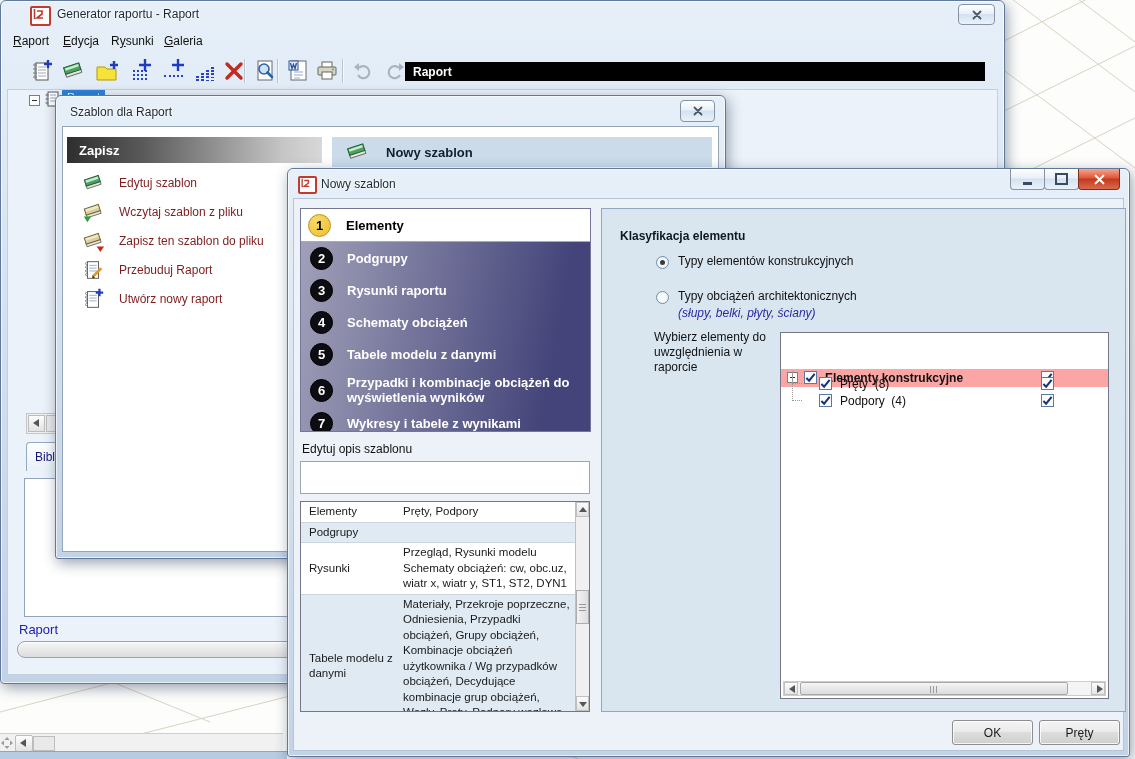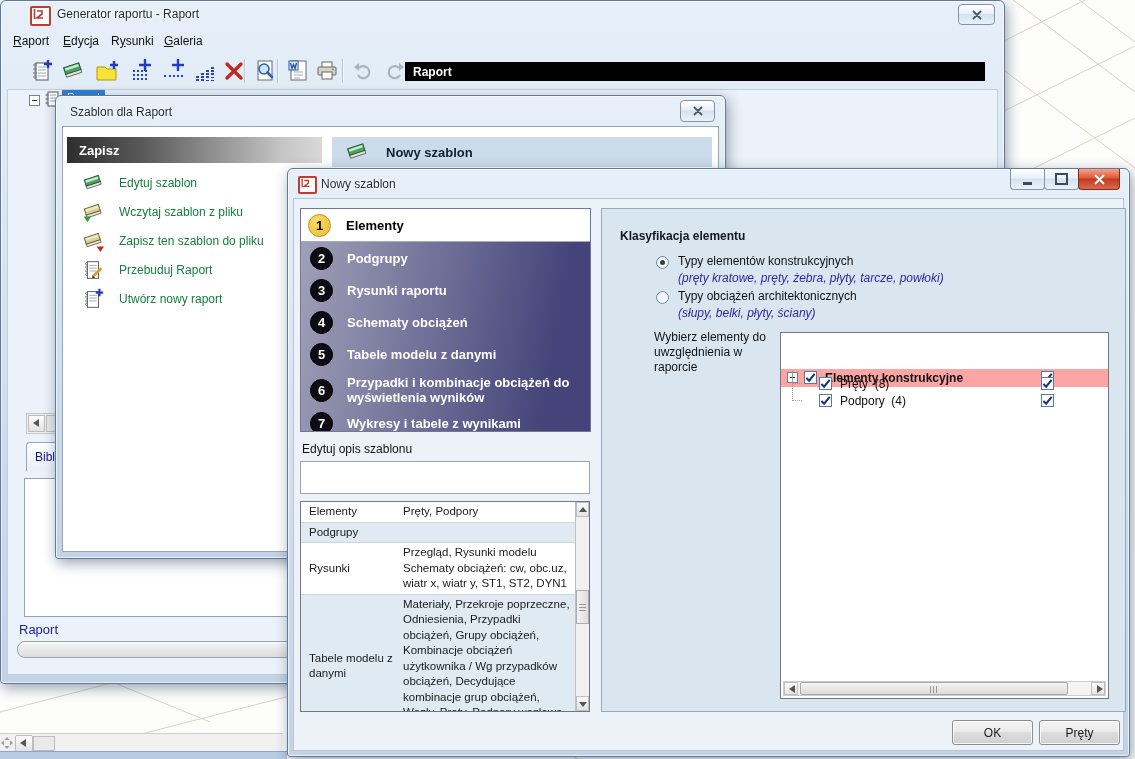--- a/index.html
+++ b/index.html
@@ -52,21 +52,21 @@
   .mini-sb .b{position:absolute;left:1px;top:1px;width:15px;height:15px;background:linear-gradient(#fdfdfd,#e2e2e2);border:1px solid #bdbdbd;}
   .mini-sb .t{position:absolute;left:19px;top:1px;width:12px;height:15px;background:#e8e8e8;border:1px solid #bdbdbd;}
 
   
   .dlg-t{left:55px;top:95px;width:669px;height:462px;z-index:10;}
   .dlg-t-content{position:absolute;left:6px;top:30px;right:6px;bottom:6px;background:#fff;border:1px solid #97a6b6;}
   .akcja-hdr{position:absolute;left:4px;top:10px;width:255px;height:26px;
        background:linear-gradient(90deg,#2e2e2e,#5a5a5a 30%,#c6c6c6 85%,#d8d8d8);
        color:#fff;font-weight:bold;font-size:13px;display:flex;align-items:center;padding-left:12px;box-sizing:border-box;}
   .action-item{position:absolute;left:8px;width:250px;height:27px;display:flex;align-items:center;gap:14px;padding-left:10px;box-sizing:border-box;}
-  .action-item span.lbl{font-size:12px;color:#15803d;}
+  .action-item span.lbl{font-size:12px;color:#7f1d1d;}
   .t-right-hdr{position:absolute;left:269px;top:10px;width:380px;height:30px;background:#cbdbea;display:flex;align-items:center;gap:16px;padding-left:12px;box-sizing:border-box;}
   .t-right-hdr .lbl{font-size:13px;font-weight:bold;color:#102030;}
 
   
   .dlg-w{left:287px;top:168px;width:841px;height:587px;z-index:20;}
   .dlg-w-content{position:absolute;left:5px;top:29px;right:5px;bottom:5px;background:#edf2f8;border:1px solid #b6c5d6;}
 
   .wizard-box{position:absolute;left:12px;top:39px;width:291px;height:224px;border:1px solid #75759a;box-sizing:border-box;overflow:hidden;background:linear-gradient(100deg,#a2a2ba,#44447a 85%);}
   .step-active{height:33px;background:#fff;border-bottom:1px solid #a8a8c0;display:flex;align-items:center;gap:15px;padding-left:7px;box-sizing:border-box;}
   .step{display:flex;align-items:center;gap:14px;padding-left:9px;box-sizing:border-box;}
@@ -510,21 +510,20 @@
             <div class="tri-d"></div>
           </div>
       </div>
     </div>
 
     <div class="rpanel">
       <div class="rp-h">Klasyfikacja elementu</div>
 
       <div class="radio sel" style="left:54px;top:47px"></div>
       <div class="rp-opt" style="left:76px;top:45px">Typy elementów konstrukcyjnych</div>
-      <div class="rp-sub" style="left:76px;top:62px">(pręty kratowe, pręty, żebra, płyty, tarcze, powłoki)</div>
 
       <div class="radio" style="left:54px;top:82px"></div>
       <div class="rp-opt" style="left:76px;top:80px">Typy obciążeń architektonicznych</div>
       <div class="rp-sub" style="left:76px;top:97px">(słupy, belki, płyty, ściany)</div>
 
       <div class="rp-sel-lbl">Wybierz elementy do uwzględnienia w raporcie</div>
 
       <div class="treebox">
 
         <div class="tree-row" style="top:36px;background:#fca5a5">

